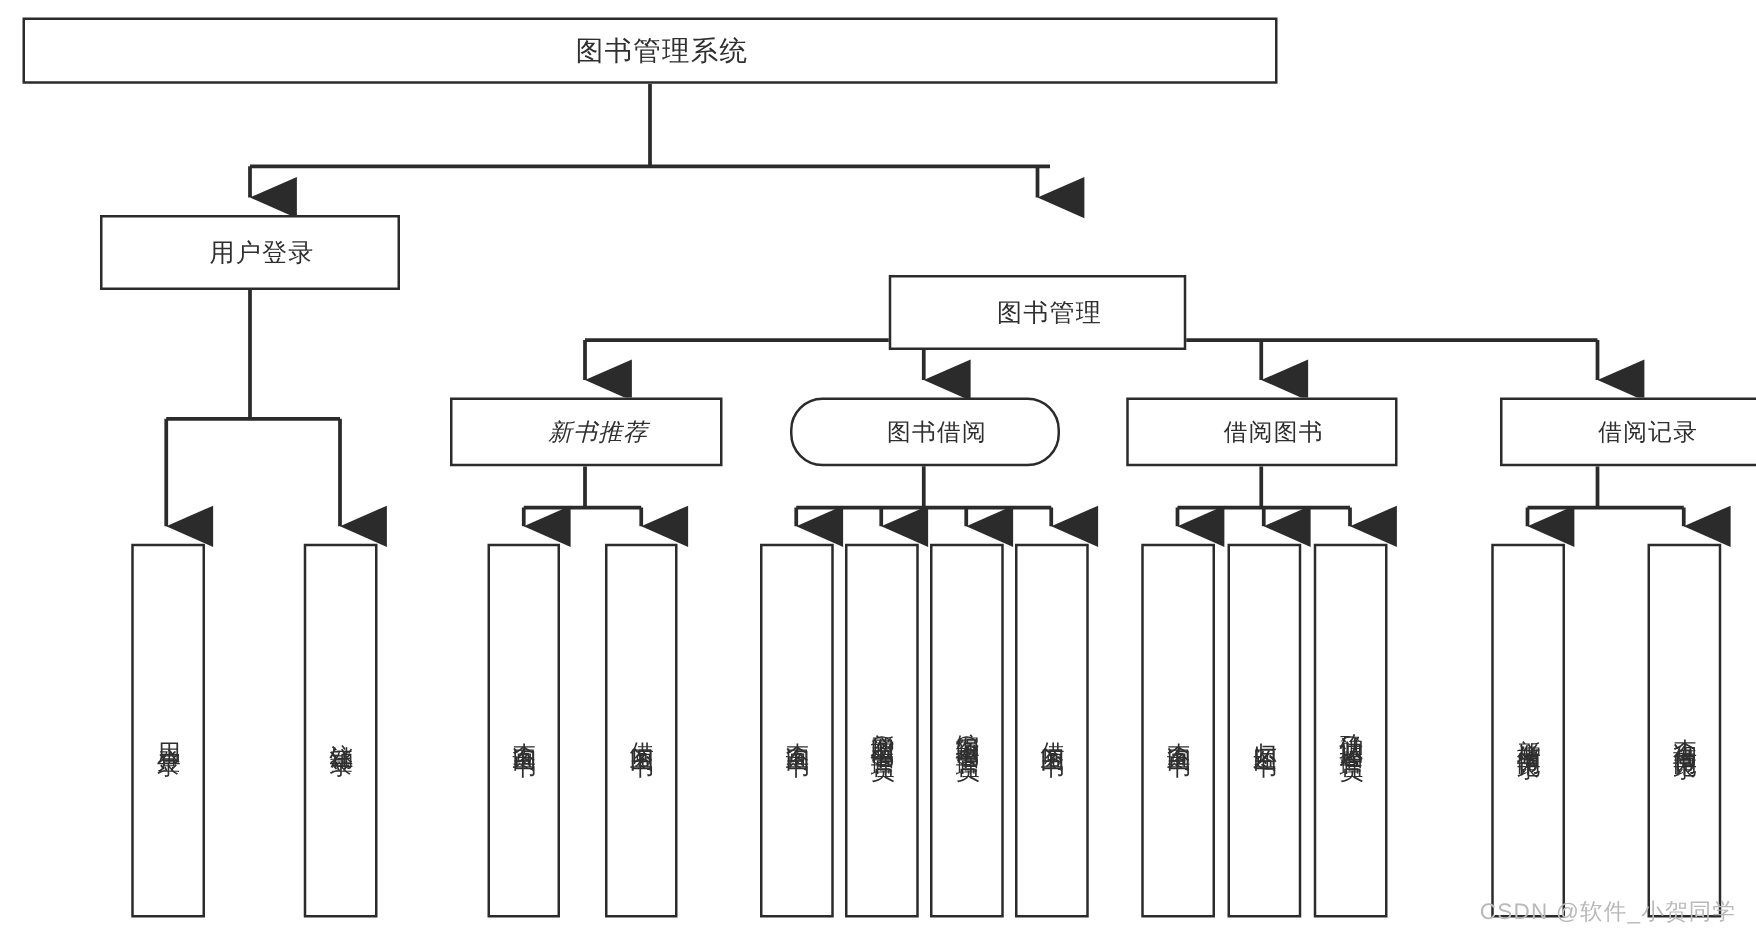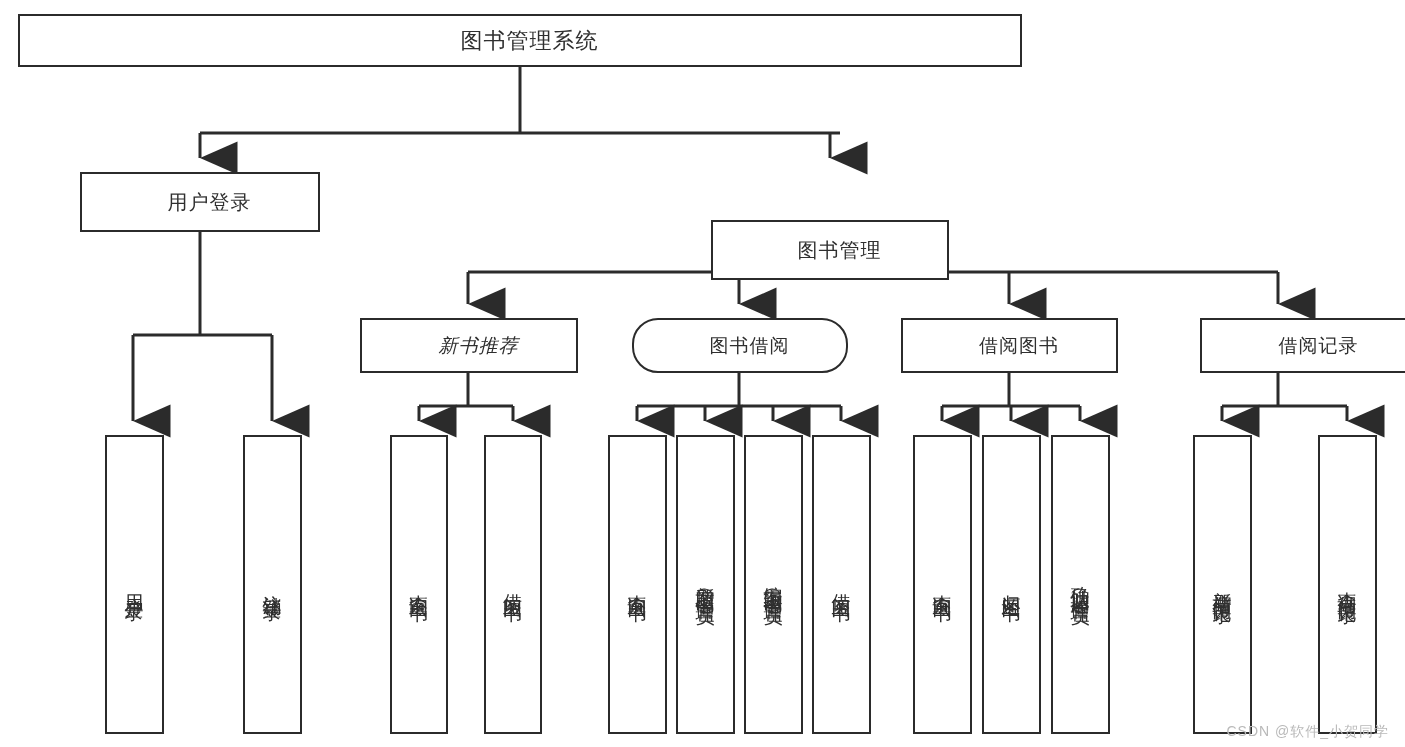--- a/index.html
+++ b/index.html
@@ -62,21 +62,21 @@
   }
   .htext {
     white-space: nowrap;
     letter-spacing: 1px;
     display: block;
   }
   #watermark {
     position: absolute;
     right: 16px;
     bottom: 6px;
-    font-size: 14px;
+    font-size: 18px;
     color: #b9b9b9;
     letter-spacing: 1px;
     white-space: nowrap;
     z-index: 5;
     font-family: "Liberation Sans", "DejaVu Sans", sans-serif;
   }
 </style>
 </head>
 <body>
 

